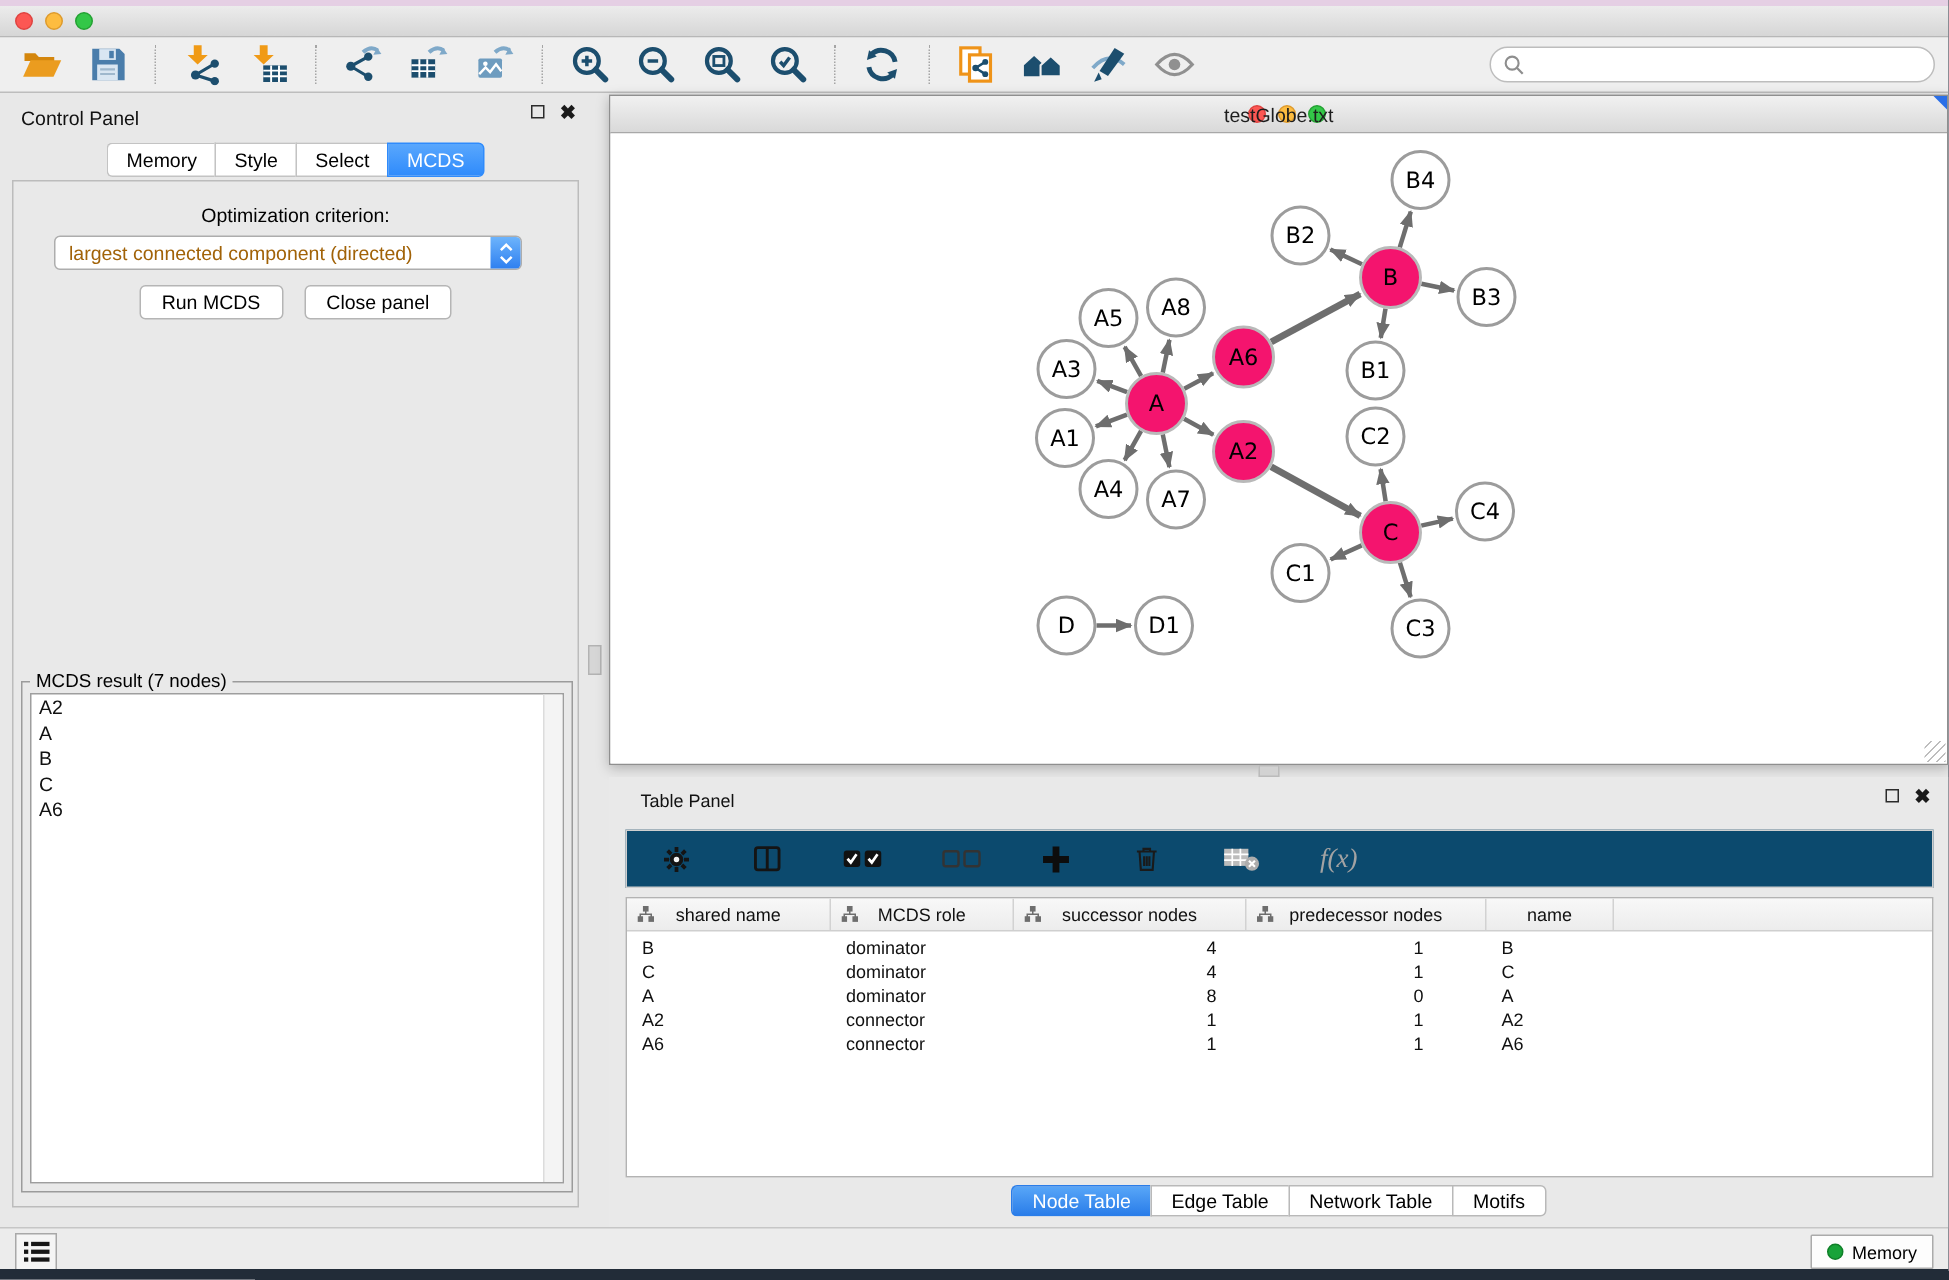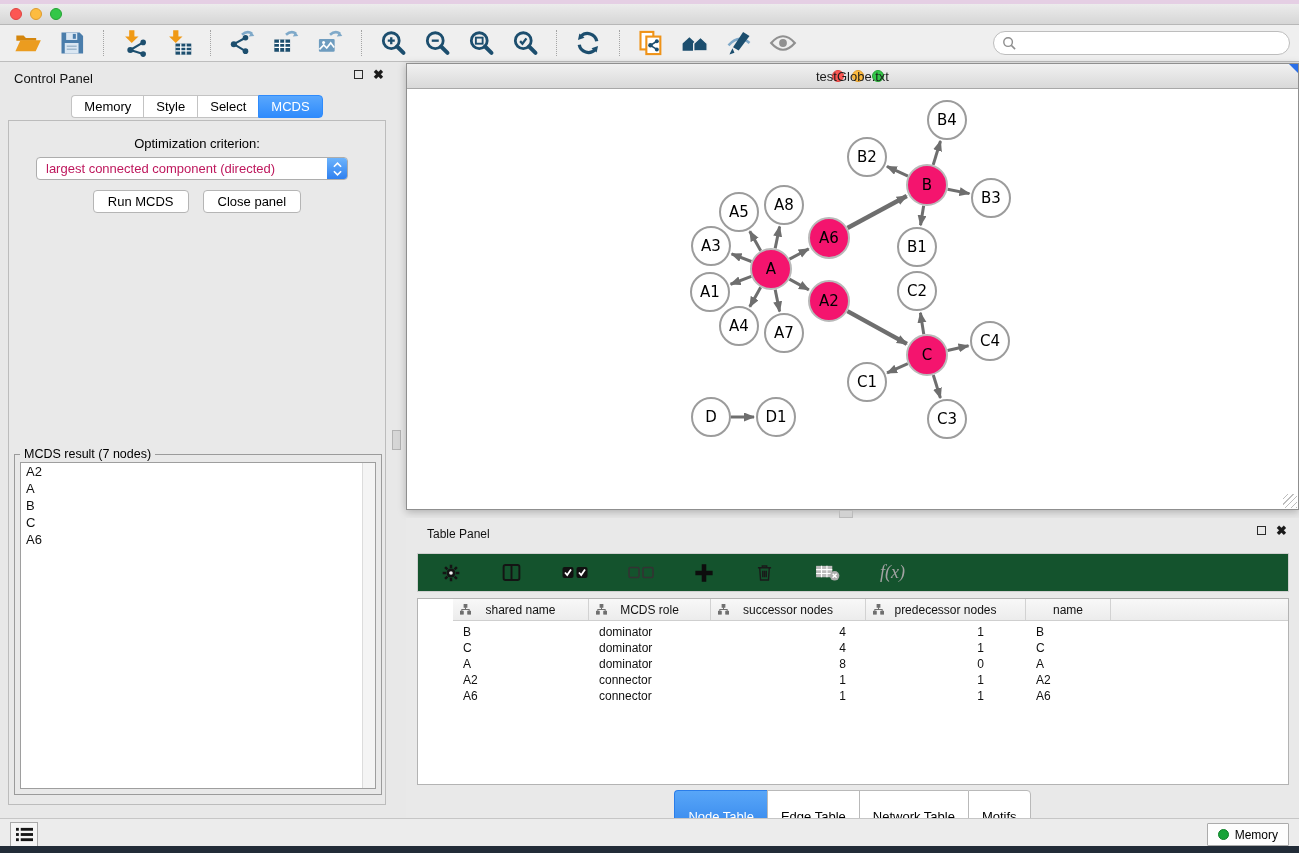--- a/index.html
+++ b/index.html
@@ -58,21 +58,21 @@
   #cp-box {
     position:absolute; left:8px; top:58px; width:378px; height:685px;
     background:#e9e9e9; border:1px solid #bcbcbc;
   }
   #opt-label { position:absolute; left:0; top:74px; width:100%; text-align:center; font-size:13px; color:#000; }
   #criterion-select {
     position:absolute; left:36px; top:95px; width:312px; height:23px;
     background:#fff; border:1px solid #adadad; border-radius:4px;
     display:flex; align-items:center; cursor:pointer;
   }
-  #criterion-text { flex:1; font-size:13px; padding-left:9px; color:#be185d; white-space:nowrap; overflow:hidden; }
+  #criterion-text { flex:1; font-size:13px; padding-left:9px; color:#a16207; white-space:nowrap; overflow:hidden; }
   #criterion-spinner {
     width:20px; height:21px; border-radius:0 3px 3px 0;
     background:linear-gradient(#6db4fc,#2f80f0);
     display:flex; flex-direction:column; align-items:center; justify-content:center; gap:2px;
   }
   #cp-buttons { position:absolute; left:0; top:128px; width:100%; display:flex; justify-content:center; gap:14px; }
   .cp-btn {
     font-size:13px; background:#fff; border:1px solid #b5b5b5; border-radius:4px;
     padding:3px 14px; color:#000; cursor:pointer; font-family:"Liberation Sans",sans-serif;
   }
@@ -116,44 +116,44 @@
   }
   #h-splitter-handle {
     position:absolute; left:839px; top:448px; width:14px; height:8px;
     background:#d2d2d2; border:1px solid #bbb; cursor:row-resize;
   }
   
   #table-panel { position:absolute; left:406px; top:456px; width:893px; height:300px; background:#e9e9e9; }
   #tp-title { position:absolute; left:21px; top:9px; font-size:12px; color:#111; }
   #tp-toolbar {
     position:absolute; left:11px; top:35px; width:872px; height:39px;
-    background:#14532d; border:1px solid #cfcfcf;
+    background:#0c4a6e; border:1px solid #cfcfcf;
     display:flex; align-items:center; gap:14px; padding-left:10px;
   }
   .tp-btn { background:none; border:none; padding:0 13px; display:flex; align-items:center; cursor:pointer; }
   .fx { font-family:"Liberation Serif", serif; font-style:italic; font-size:18px; color:#a3a3a3; }
   #tp-table {
     position:absolute; left:11px; top:80px; width:872px; height:187px;
-    background:#fff; border:1px solid #b3b3b3; overflow:hidden;padding-left:35px;
+    background:#fff; border:1px solid #b3b3b3; overflow:hidden;
   }
   #tp-head { display:flex; height:22px; background:linear-gradient(#f8f8f8,#ececec); border-bottom:1px solid #cfcfcf; }
   .th {
     position:relative; display:flex; align-items:center; justify-content:center;
     font-size:12px; color:#111; border-right:1px solid #d2d2d2; height:100%;
   }
   .th .tree { position:absolute; left:7px; top:5px; }
   .tr { display:flex; height:16px; align-items:center; }
   .td { font-size:12px; color:#101010; white-space:nowrap; overflow:hidden; }
   .td.l { padding-left:10px; text-align:left; }
   .td.r1 { padding-right:20px; text-align:right; }
   .td.r2 { padding-right:42px; text-align:right; }
   #tp-body { padding-top:3px; }
   #tp-tabs { position:absolute; left:0; top:272px; width:893px; display:flex; justify-content:center; }
   .tp-tab {
-    font-size:13px; padding:18px 13px; background:#fff; border:1px solid #b9b9b9; border-right:none;
+    font-size:13px; padding:2px 13px; background:#fff; border:1px solid #b9b9b9; border-right:none;
     color:#000; cursor:pointer;
   }
   .tp-tab:first-child { border-radius:4px 0 0 4px; }
   .tp-tab:last-child { border-radius:0 4px 4px 0; border-right:1px solid #b9b9b9; }
   .tp-tab.active { background:linear-gradient(#58a6f8,#2a7de9); color:#fff; border-color:#2a7de9; }
   
   #status-bar {
     position:absolute; left:0; top:818px; width:100%; height:28px;
     background:#ececec; border-top:1px solid #c6c6c6;
   }

